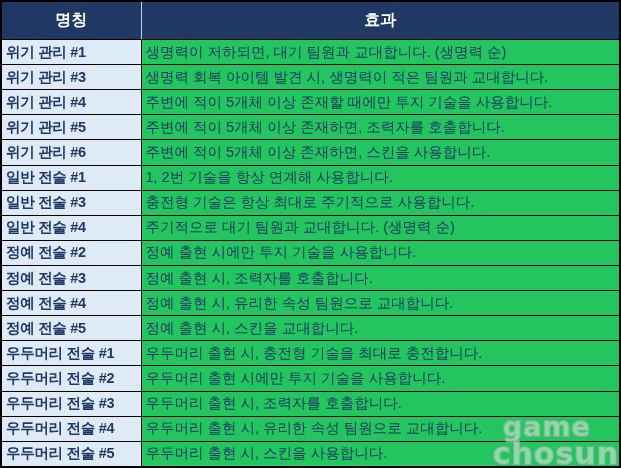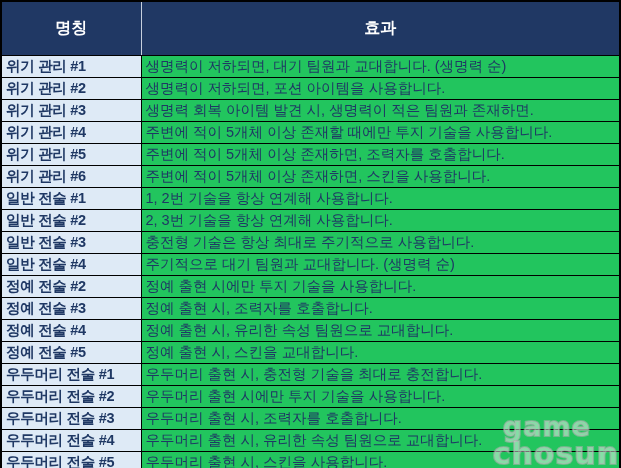--- a/index.html
+++ b/index.html
@@ -26,21 +26,21 @@
   }
   col.c-name{width:140px;}
   thead th{
     background:var(--header-bg);
     color:var(--header-text);
     font-weight:bold;
     font-size:16px;
     height:25px;
     text-align:center;
     border:1px solid var(--border);
-    padding:16px;
+    padding:8px;
   }
   thead th:first-child{border-right:1px solid #c7d0de;}
   tbody tr{height:22px;}
   tbody td{
     border:1px solid var(--border);
     font-size:14.5px;
     color:var(--body-text);
     vertical-align:middle;
     padding:0 3px 1px 4px;
     white-space:nowrap;
@@ -85,46 +85,38 @@
       <th>명칭</th>
       <th>효과</th>
     </tr>
   </thead>
   <tbody>
       <tr>
         <td class="name-cell">위기 관리 #1</td>
         <td class="effect-cell">생명력이 저하되면, 대기 팀원과 교대합니다. (생명력 순)</td>
       </tr>
       <tr>
-        <td class="name-cell">위기 관리 #2</td>
-        <td class="effect-cell">생명력이 저하되면, 포션 아이템을 사용합니다.</td>
-      </tr>
-      <tr>
         <td class="name-cell">위기 관리 #3</td>
-        <td class="effect-cell">생명력 회복 아이템 발견 시, 생명력이 적은 팀원과 존재하면.</td>
+        <td class="effect-cell">생명력 회복 아이템 발견 시, 생명력이 적은 팀원과 교대합니다.</td>
       </tr>
       <tr>
         <td class="name-cell">위기 관리 #4</td>
         <td class="effect-cell">주변에 적이 5개체 이상 존재할 때에만 투지 기술을 사용합니다.</td>
       </tr>
       <tr>
         <td class="name-cell">위기 관리 #5</td>
         <td class="effect-cell">주변에 적이 5개체 이상 존재하면, 조력자를 호출합니다.</td>
       </tr>
       <tr>
         <td class="name-cell">위기 관리 #6</td>
         <td class="effect-cell">주변에 적이 5개체 이상 존재하면, 스킨을 사용합니다.</td>
       </tr>
       <tr>
         <td class="name-cell">일반 전술 #1</td>
         <td class="effect-cell">1, 2번 기술을 항상 연계해 사용합니다.</td>
-      </tr>
-      <tr>
-        <td class="name-cell">일반 전술 #2</td>
-        <td class="effect-cell">2, 3번 기술을 항상 연계해 사용합니다.</td>
       </tr>
       <tr>
         <td class="name-cell">일반 전술 #3</td>
         <td class="effect-cell">충전형 기술은 항상 최대로 주기적으로 사용합니다.</td>
       </tr>
       <tr>
         <td class="name-cell">일반 전술 #4</td>
         <td class="effect-cell">주기적으로 대기 팀원과 교대합니다. (생명력 순)</td>
       </tr>
       <tr>

